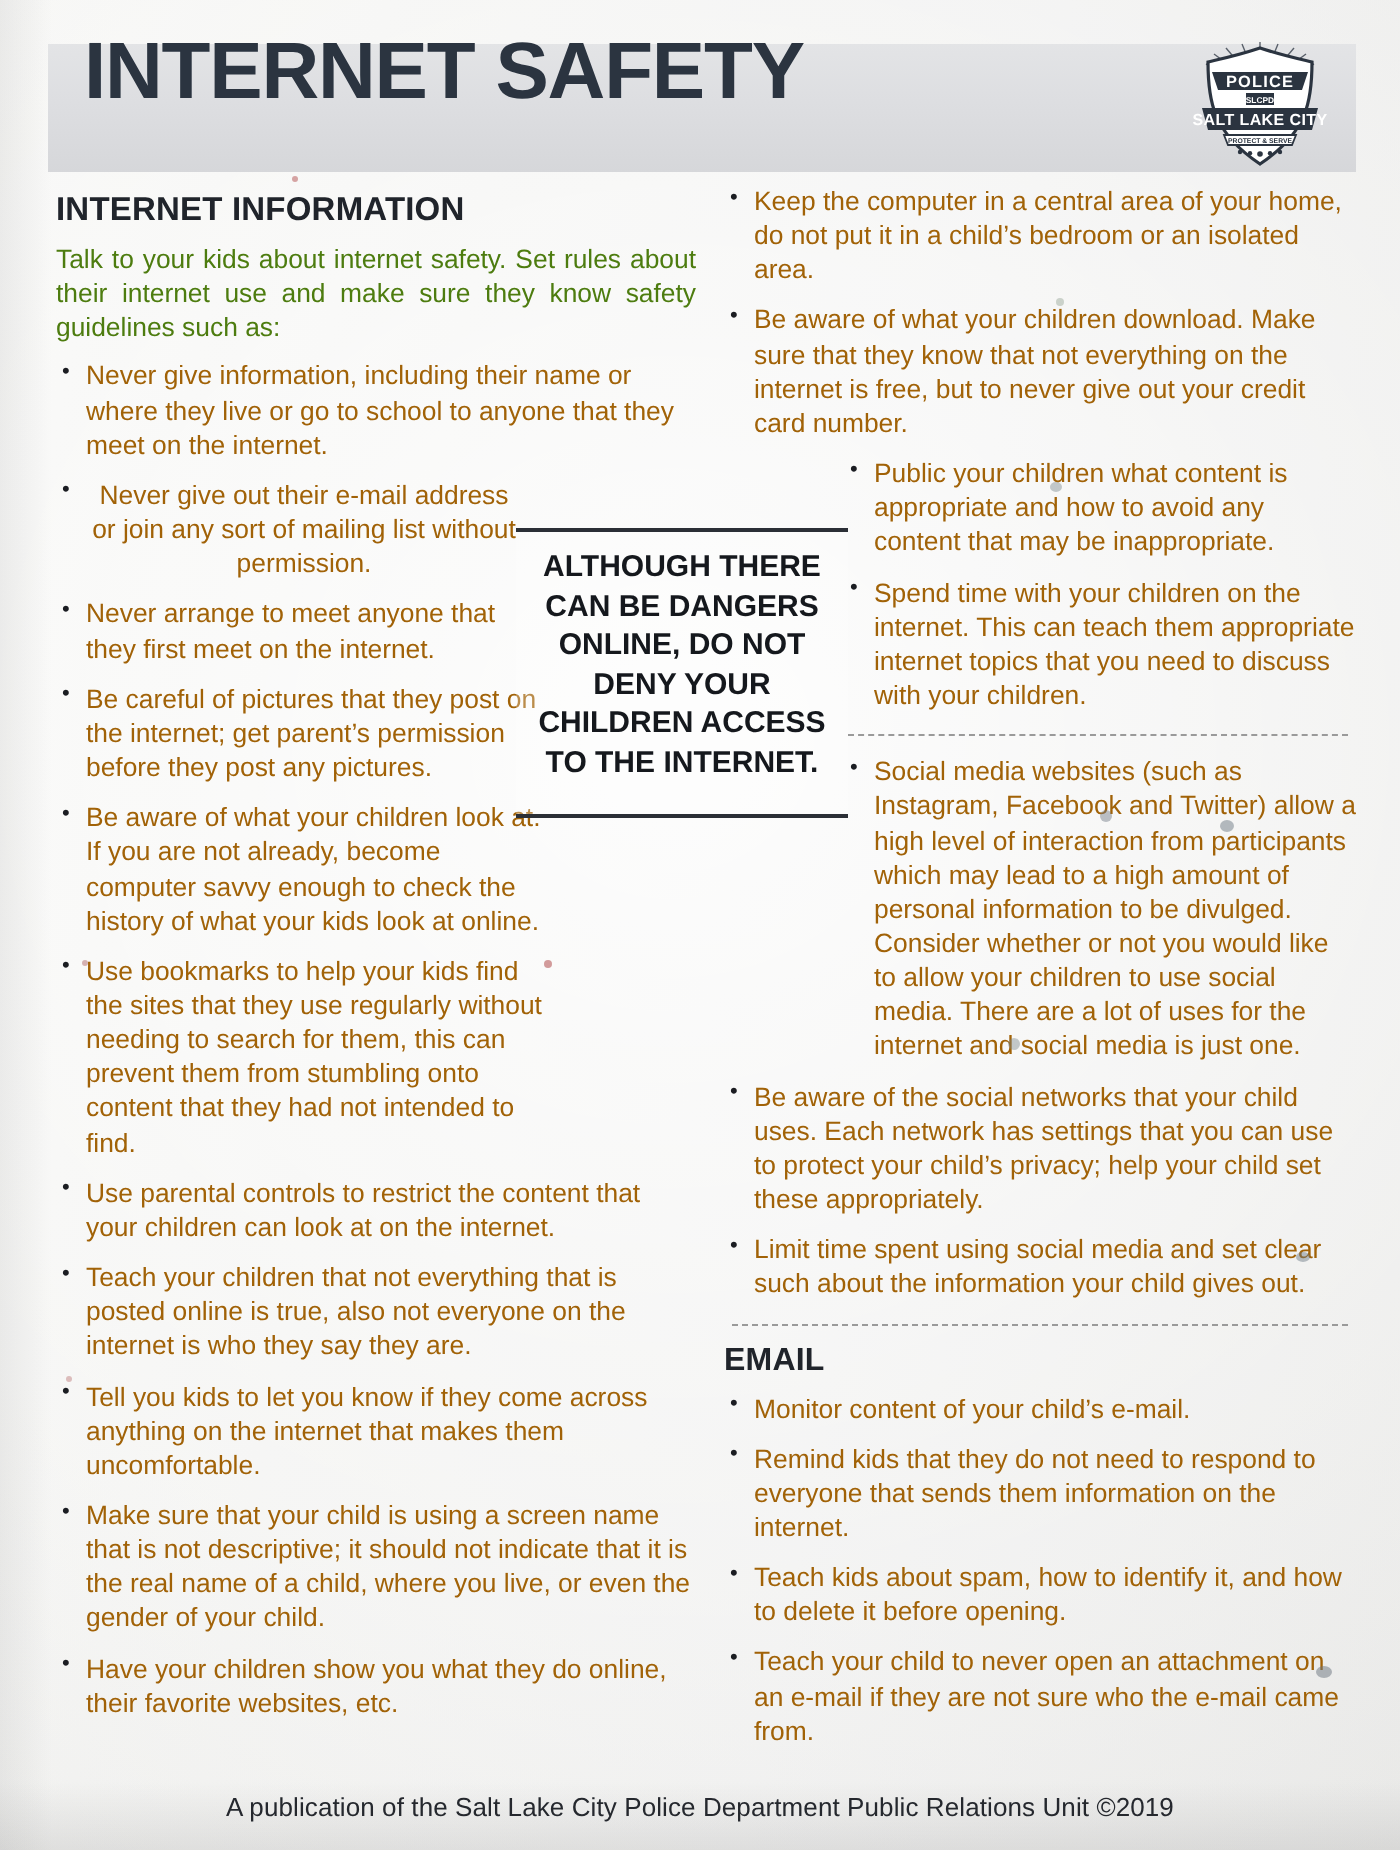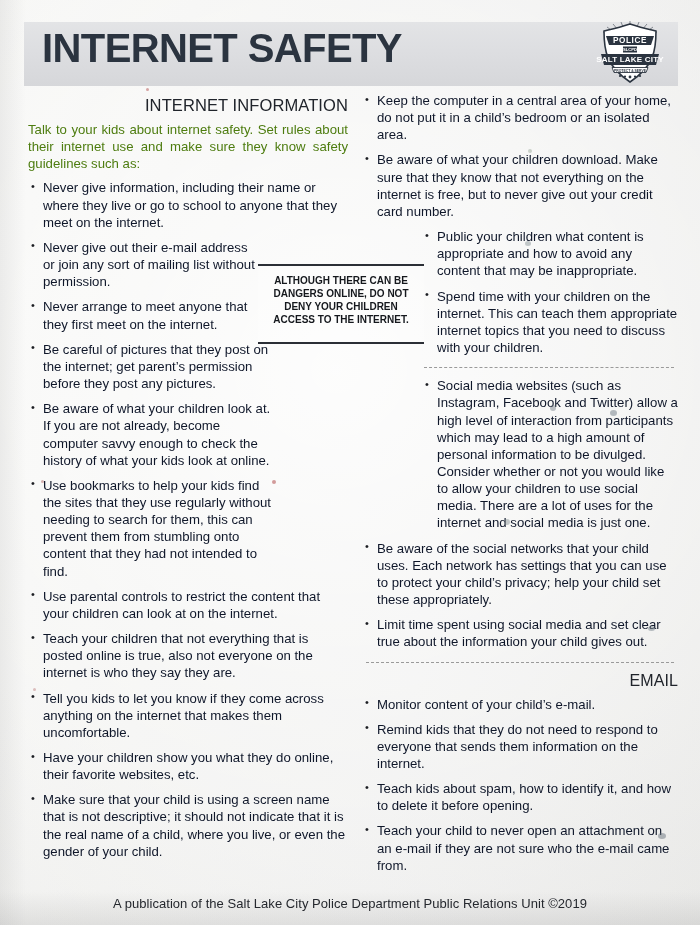--- a/index.html
+++ b/index.html
@@ -48,21 +48,21 @@
     position: absolute;
     left: 24px;
     top: 22px;
     width: 654px;
     height: 64px;
     background: linear-gradient(180deg, #e3e4e6 0%, #dddee1 45%, #d6d7da 100%);
   }
   .header-title {
     position: absolute;
     left: 42px;
-    top: 28px;
+    top: 16px;
     font-size: 40px;
     font-weight: bold;
     letter-spacing: -0.6px;
     color: #2b3440;
     line-height: 1;
     white-space: nowrap;
   }
 
   .badge {
     position: absolute;
@@ -80,23 +80,23 @@
     width: 320px;
   }
   .col-right {
     position: absolute;
     left: 362px;
     top: 92px;
     width: 316px;
   }
 
   .section-title {
-    text-align: right;
+    text-align: left;
     font-size: 16.5px;
-    font-weight: normal;
+    font-weight: bold;
     color: #20242b;
     letter-spacing: 0.1px;
     margin: 0 0 6px 0;
   }
   .section-title.sm { font-size: 16px; }
 
   .intro {
     font-size: 13.2px;
     line-height: 1.30;
     text-align: justify;
@@ -108,21 +108,21 @@
     list-style: none;
     margin: 0;
     padding: 0;
   }
   ul.bullets > li {
     position: relative;
     padding-left: 15px;
     margin-bottom: 8px;
     font-size: 13.2px;
     line-height: 1.30;
-    color: #0f172a;
+    color: #a16207;
   }
   ul.bullets > li::before {
     content: "\2022";
     position: absolute;
     left: 3px;
     top: -0.5px;
     font-size: 11px;
     color: #1b1d22;
   }
 
@@ -137,21 +137,21 @@
     top: 264px;
     width: 166px;
     border-top: 2.5px solid #2b2f36;
     border-bottom: 2.5px solid #2b2f36;
     padding: 8px 6px 9px 6px;
     background: rgba(255,255,255,0.28);
     text-align: center;
     box-sizing: border-box;
   }
   .callout-head {
-    font-size: 10px;
+    font-size: 15px;
     font-weight: bold;
     line-height: 1.30;
     color: #15181d;
     margin-bottom: 7px;
   }
   .callout-body {
     font-size: 12.6px;
     font-style: italic;
     line-height: 1.34;
     color: #1b1d22;
@@ -231,30 +231,30 @@
         <circle cx="44" cy="56" r="1.1"></circle>
       </g>
     </svg>
   </div>
 
   <div class="col-left">
     <div class="section-title">INTERNET INFORMATION</div>
     <p class="intro">Talk to your kids about internet safety. Set rules about their internet use and make sure they know safety guidelines such as:</p>
     <ul class="bullets left-list">
       <li>Never give information, including their name or where they live or go to school to anyone that they meet on the internet.</li>
-      <li style="width:218px;">Never give out their e-mail address or join any sort of mailing list without permission.</li>
+      <li style="width:218px;text-align:center;">Never give out their e-mail address or join any sort of mailing list without permission.</li>
       <li style="width:218px;">Never arrange to meet anyone that they first meet on the internet.</li>
       <li style="width:228px;">Be careful of pictures that they post on the internet; get parent’s permission before they post any pictures.</li>
       <li style="width:228px;">Be aware of what your children look at. If you are not already, become computer savvy enough to check the history of what your kids look at online.</li>
       <li style="width:228px;">Use bookmarks to help your kids find the sites that they use regularly without needing to search for them, this can prevent them from stumbling onto content that they had not intended to find.</li>
       <li>Use parental controls to restrict the content that your children can look at on the internet.</li>
       <li>Teach your children that not everything that is posted online is true, also not everyone on the internet is who they say they are.</li>
       <li>Tell you kids to let you know if they come across anything on the internet that makes them uncomfortable.</li>
+      <li>Make sure that your child is using a screen name that is not descriptive; it should not indicate that it is the real name of a child, where you live, or even the gender of your child.</li>
       <li>Have your children show you what they do online, their favorite websites, etc.</li>
-      <li>Make sure that your child is using a screen name that is not descriptive; it should not indicate that it is the real name of a child, where you live, or even the gender of your child.</li>
     </ul>
   </div>
 
   <div class="callout">
     <div class="callout-head">ALTHOUGH THERE CAN BE DANGERS ONLINE, DO NOT DENY YOUR CHILDREN ACCESS TO THE INTERNET.</div>
   </div>
 
   <div class="col-right">
     <ul class="bullets">
       <li>Keep the computer in a central area of your home, do not put it in a child’s bedroom or an isolated area.</li>
@@ -268,21 +268,21 @@
 
     <hr class="dashed-sep" style="margin-left:62px;">
 
 
     <ul class="bullets" style="padding-left:60px;">
       <li>Social media websites (such as Instagram, Facebook and Twitter) allow a high level of interaction from participants which may lead to a high amount of personal information to be divulged. Consider whether or not you would like to allow your children to use social media. There are a lot of uses for the internet and social media is just one.</li>
     </ul>
 
     <ul class="bullets">
       <li>Be aware of the social networks that your child uses. Each network has settings that you can use to protect your child’s privacy; help your child set these appropriately.</li>
-      <li>Limit time spent using social media and set clear true about the information your child gives out.</li>
+      <li>Limit time spent using social media and set clear such about the information your child gives out.</li>
     </ul>
 
     <hr class="dashed-sep">
 
     <div class="section-title sm">EMAIL</div>
 
     <ul class="bullets">
       <li>Monitor content of your child’s e-mail.</li>
       <li>Remind kids that they do not need to respond to everyone that sends them information on the internet.</li>
       <li>Teach kids about spam, how to identify it, and how to delete it before opening.</li>

